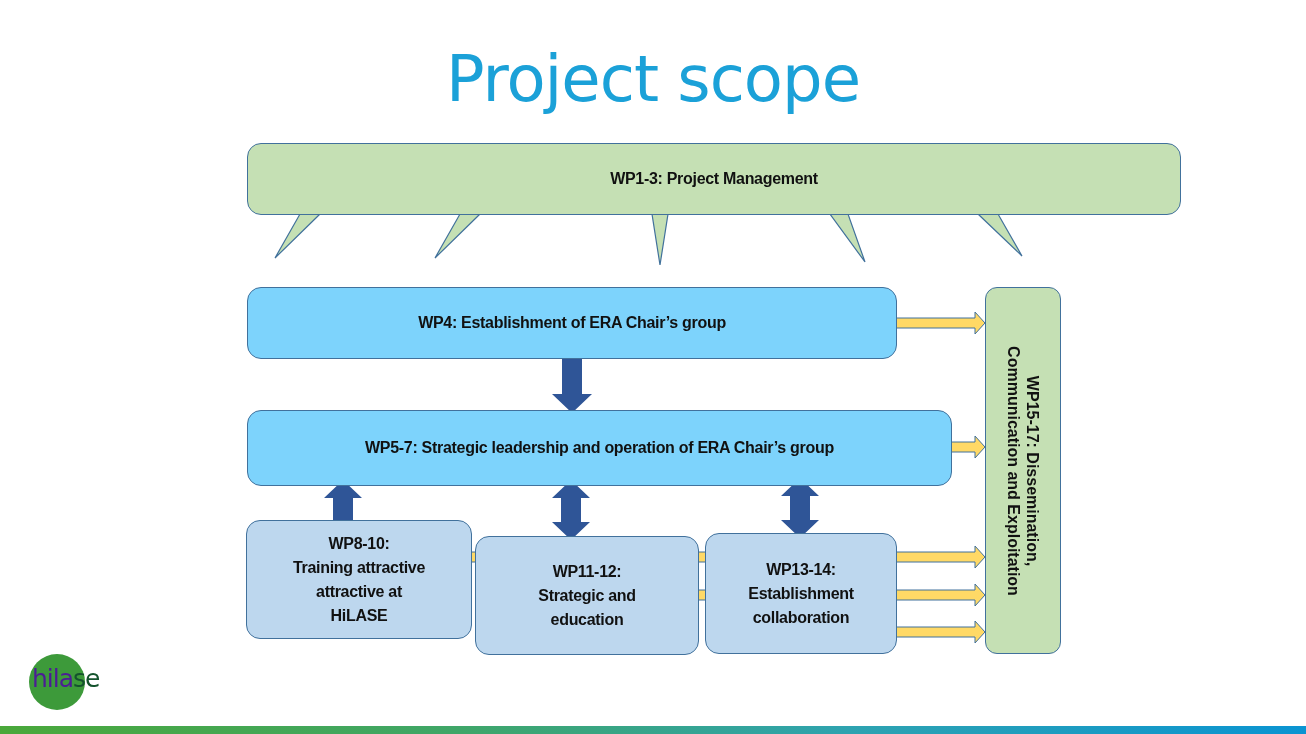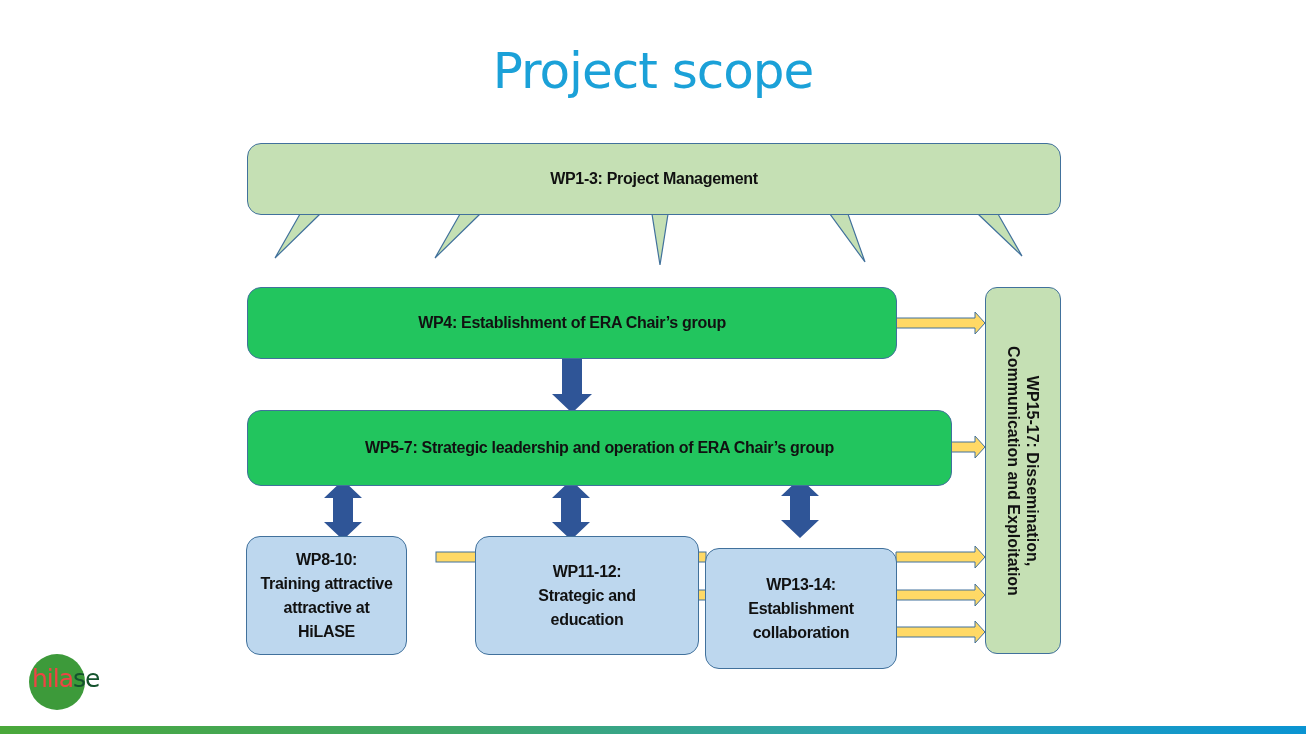--- a/index.html
+++ b/index.html
@@ -1,35 +1,35 @@
 <!DOCTYPE html>
 <html><head>
 <meta charset="utf-8">
 <style>
   html, body { margin:0; padding:0; }
   body { width:1306px; height:734px; position:relative; background:#ffffff; overflow:hidden;
          font-family:"Liberation Sans", sans-serif; }
   .title { position:absolute; left:0; width:1306px; top:42px; text-align:center;
-           font-family:"DejaVu Sans", sans-serif; font-size:50px; color:#1ba1d8; letter-spacing:-1px; }
+           font-family:"DejaVu Sans", sans-serif; font-size:64px; color:#1ba1d8; letter-spacing:-1px; }
   svg.diagram { position:absolute; left:0; top:0; }
   .box { position:absolute; box-sizing:border-box; border:1.5px solid #41719c; border-radius:14px;
          display:flex; align-items:center; justify-content:center; text-align:center;
          font-family:"Liberation Sans", sans-serif; font-weight:bold; color:#111; }
   .green { background:#c5e0b4; }
-  .yellow { background:#22c55e; }
+  .yellow { background:#7dd3fc; }
   .blue { background:#bdd7ee; }
   .lbl { font-size:16px; line-height:24px; letter-spacing:-0.3px; }
   .vert { position:absolute; left:985px; top:287px; width:76px; height:367px; border-radius:12px; }
   .vert-text { position:absolute; left:50%; top:50%; transform:translate(-50%,-50%) rotate(90deg);
                white-space:nowrap; font-size:16px; line-height:19px; text-align:center; }
   .logo { position:absolute; left:29px; top:654px; width:56px; height:56px; border-radius:50%;
           background:#3d9a3a; }
   .logo-text { position:absolute; left:32px; top:664px; font-family:"DejaVu Sans", sans-serif;
                font-size:25px; letter-spacing:-1px; }
-  .logo-hila { color:#ef4444; }
+  .logo-hila { color:#4c1d95; }
   .logo-se { color:#14532d; }
   .bottom-bar { position:absolute; left:0; top:726px; width:1306px; height:8px;
                 background:linear-gradient(to right, #4aa83a 0%, #3fa668 35%, #2ea3b0 65%, #0a94d2 100%); }
 </style>
 </head>
 <body>
 
 <div class="title">Project scope</div>
 
 <svg class="diagram" width="1306" height="734">
@@ -50,50 +50,50 @@
   <rect x="666" y="552" width="40" height="10" fill="#ffd966" stroke="#41719c" stroke-width="1"></rect>
   <rect x="666" y="590" width="40" height="10" fill="#ffd966" stroke="#41719c" stroke-width="1"></rect>
 
   <polygon points="896,318 975,318 975,312 985,323 975,334 975,328 896,328" fill="#ffd966" stroke="#41719c" stroke-width="1"></polygon>
   <polygon points="896,442 975,442 975,436 985,447 975,458 975,452 896,452" fill="#ffd966" stroke="#41719c" stroke-width="1"></polygon>
   <polygon points="896,552 975,552 975,546 985,557 975,568 975,562 896,562" fill="#ffd966" stroke="#41719c" stroke-width="1"></polygon>
   <polygon points="896,590 975,590 975,584 985,595 975,606 975,600 896,600" fill="#ffd966" stroke="#41719c" stroke-width="1"></polygon>
   <polygon points="896,627 975,627 975,621 985,632 975,643 975,637 896,637" fill="#ffd966" stroke="#41719c" stroke-width="1"></polygon>
 </svg>
 
-<div class="box green" style="left:247px; top:143px; width:814px; height:72px;align-items:center;">
+<div class="box green" style="left:247px; top:143px; width:934px; height:72px;align-items:center;">
   <span class="lbl">WP1-3: Project Management</span>
 </div>
 
 <div class="box yellow" style="left:247px; top:287px; width:650px; height:72px;">
   <span class="lbl">WP4: Establishment of ERA Chair’s group</span>
 </div>
 
 <div class="box yellow" style="left:247px; top:410px; width:705px; height:76px;">
   <span class="lbl">WP5-7: Strategic leadership and operation of ERA Chair’s group</span>
 </div>
 
-<div class="box blue" style="left:246px; top:536px; width:161px; height:119px;">
+<div class="box blue" style="left:246px; top:520px; width:226px; height:119px;">
   <div class="lbl">
     <div>WP8-10:</div>
     <div>Training attractive</div>
     <div>attractive at</div>
     <div>HiLASE</div>
   </div>
 </div>
 
 <div class="box blue" style="left:475px; top:536px; width:224px; height:119px;">
   <div class="lbl">
     <div>WP11-12:</div>
     <div>Strategic and</div>
     <div>education</div>
   </div>
 </div>
 
-<div class="box blue" style="left:705px; top:548px; width:192px; height:121px;">
+<div class="box blue" style="left:705px; top:533px; width:192px; height:121px;">
   <div class="lbl">
     <div>WP13-14:</div>
     <div>Establishment</div>
     <div>collaboration</div>
   </div>
 </div>
 
 <div class="box green vert">
   <div class="vert-text">
     <div>WP15-17: Dissemination,</div>

